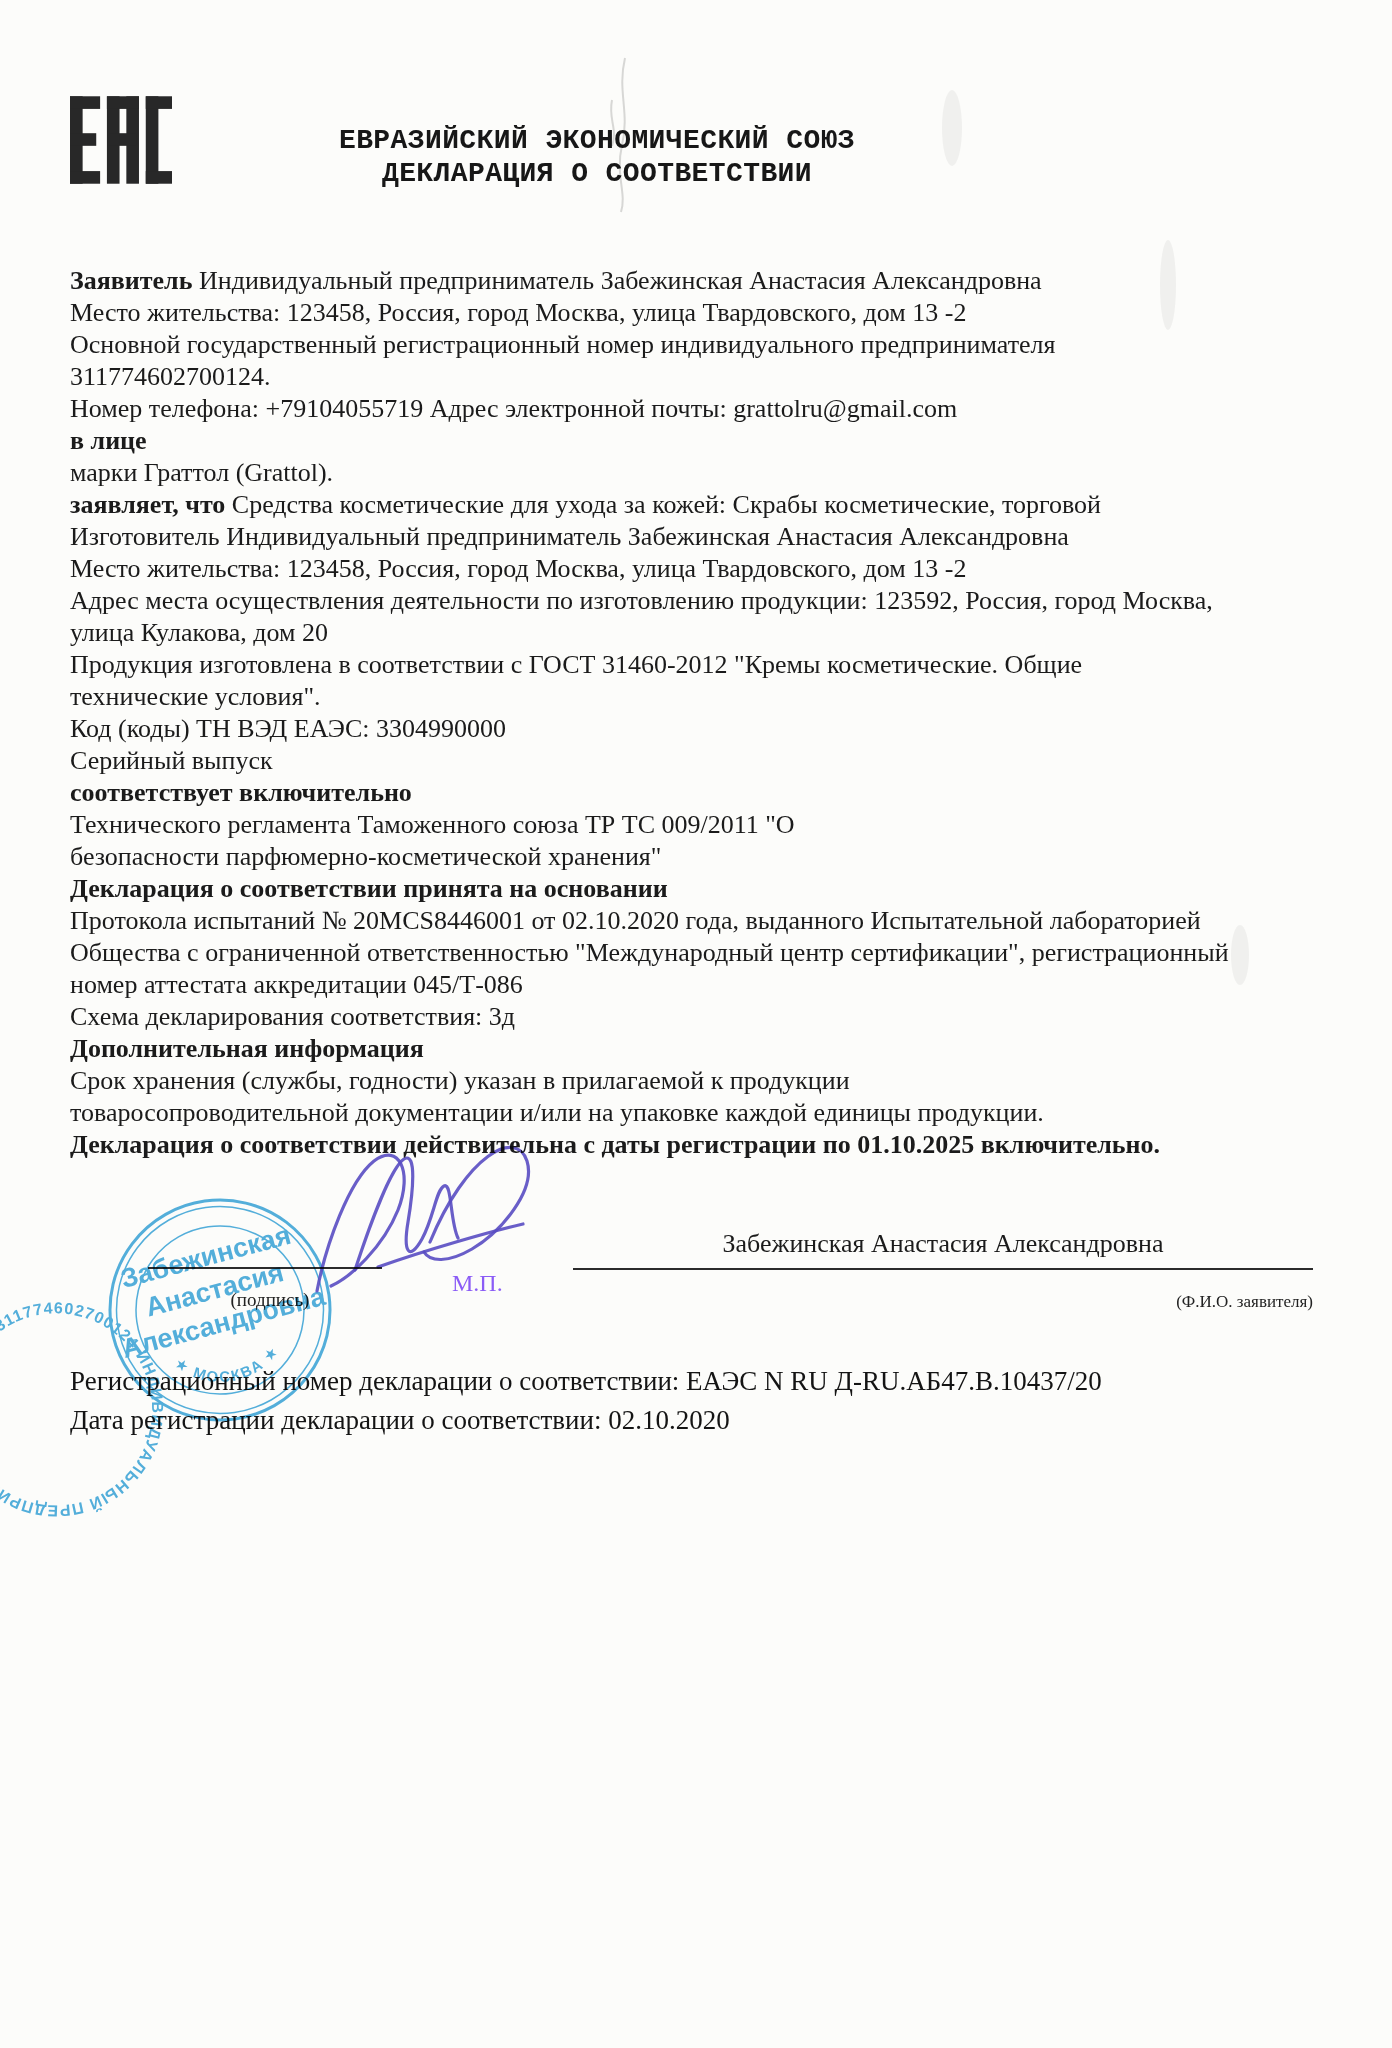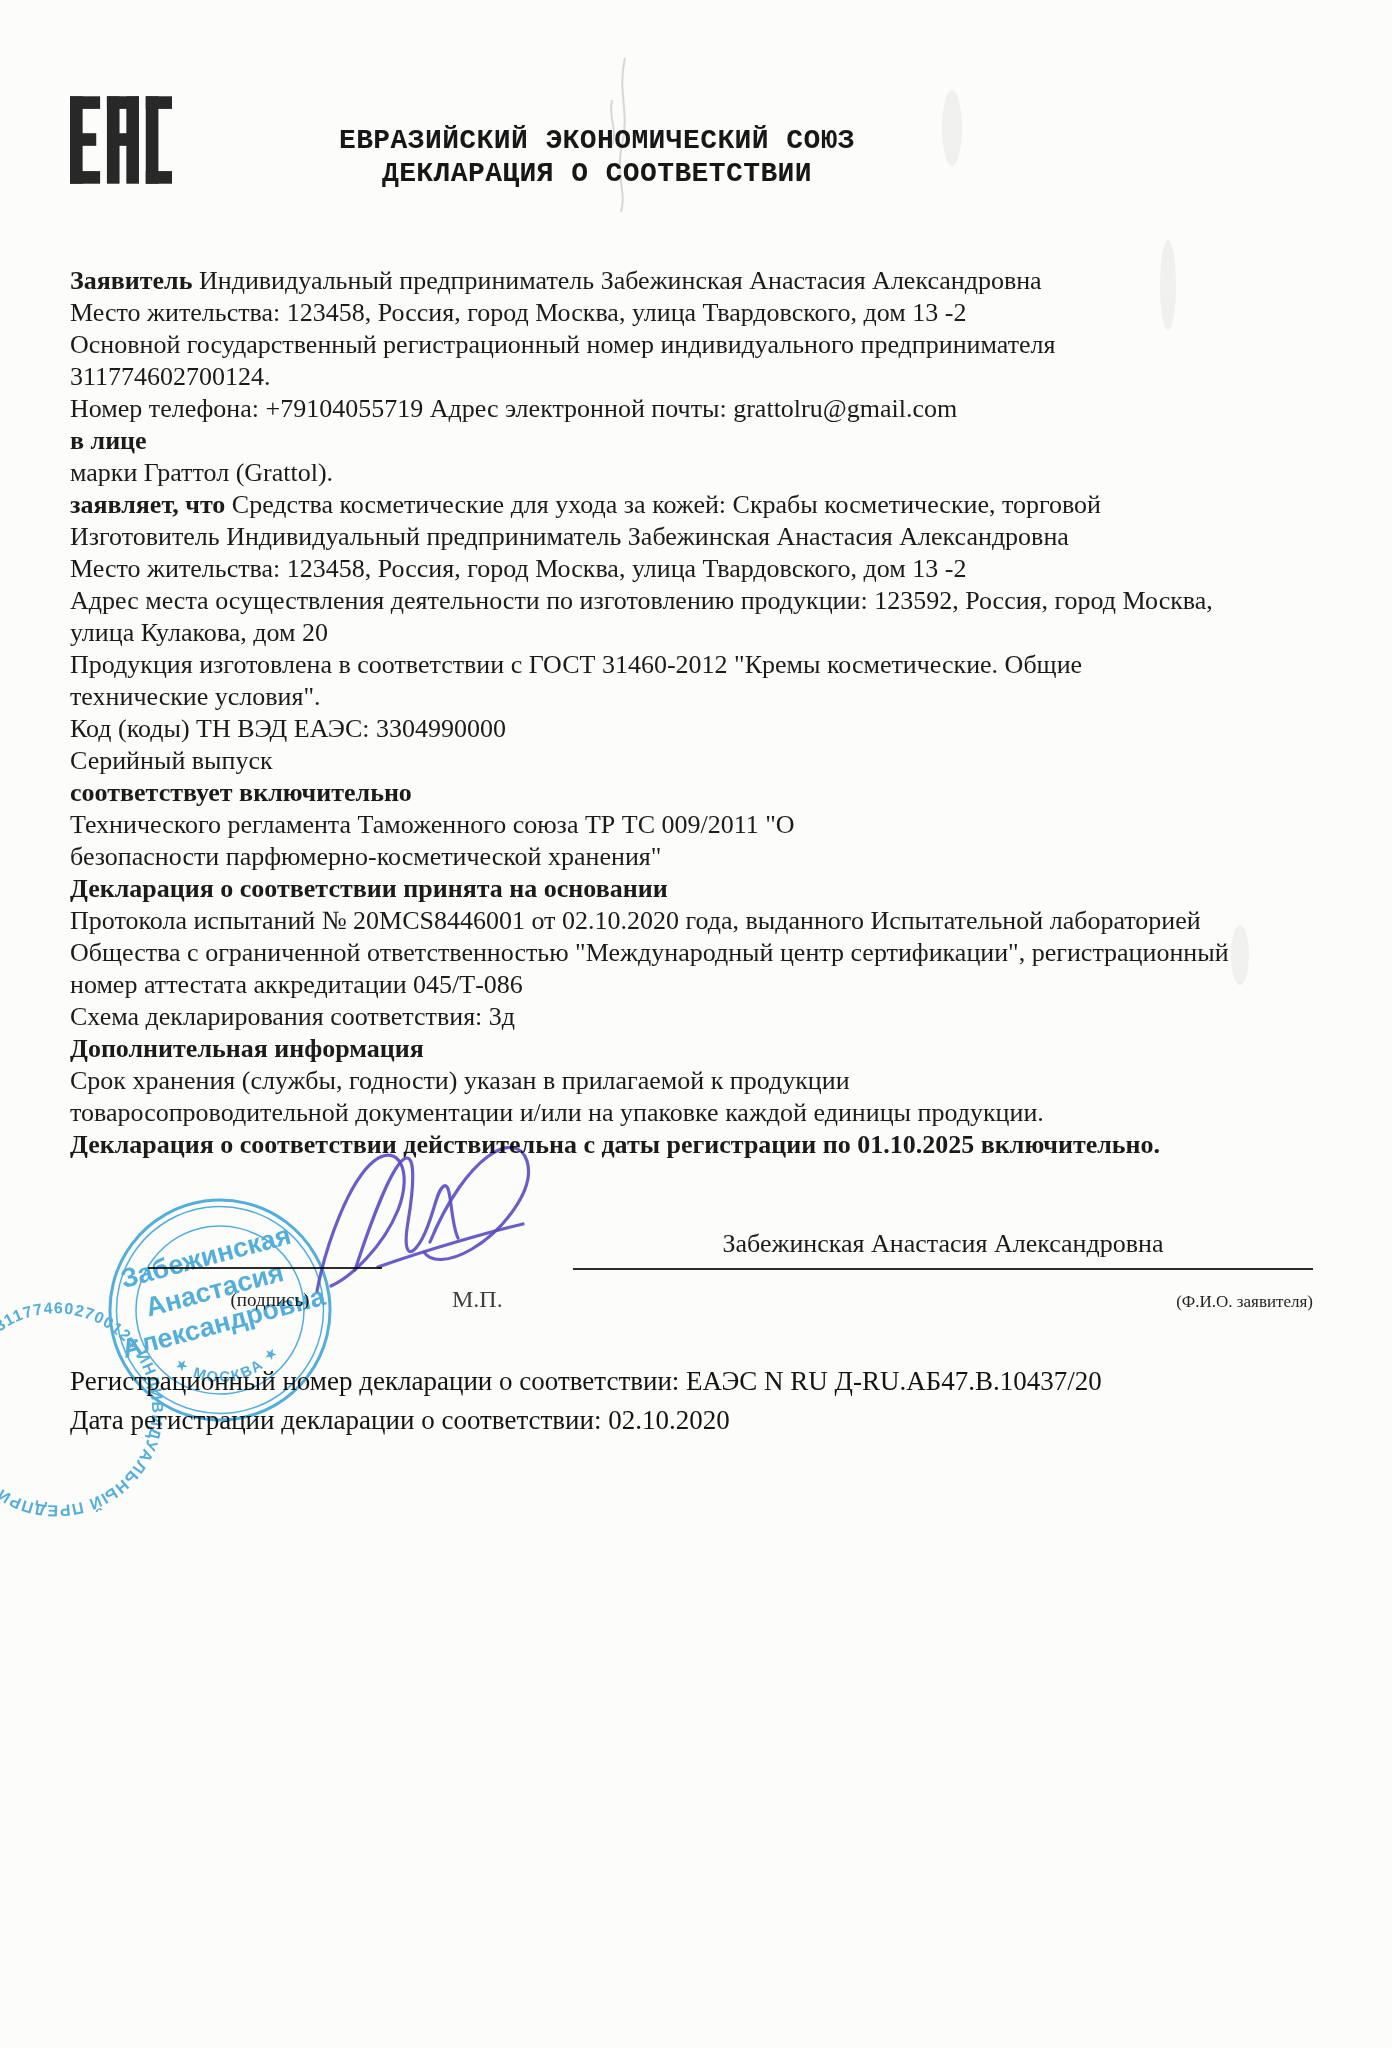--- a/index.html
+++ b/index.html
@@ -15,21 +15,21 @@
     font-family:Liberation Mono, monospace;font-weight:bold;
     font-size:28px;line-height:33px;color:#171717;letter-spacing:.4px;
   }
   .doc-body{position:absolute;left:70px;top:265px;width:1300px;font-size:26px;line-height:32px;}
   .doc-line{white-space:pre;}
   .doc-line b{font-weight:bold;}
   .sig-line{position:absolute;border-top:2px solid #2b2b2b;height:0;}
   .sig-line.left{left:148px;top:1267px;width:234px;}
   .sig-line.right{left:573px;top:1268px;width:740px;}
   .podpis{position:absolute;left:175px;top:1289px;width:190px;text-align:center;font-size:19px;color:#222;}
-  .mp{position:absolute;left:452px;top:1270px;font-size:24px;color:#404040;margin-top:16px;}
+  .mp{position:absolute;left:452px;top:1270px;font-size:24px;color:#8b5cf6;}
   .fio-name{position:absolute;left:573px;top:1229px;width:740px;text-align:center;font-size:26px;}
   .fio-caption{position:absolute;left:573px;top:1292px;width:740px;text-align:right;font-size:17px;color:#222;}
   .footer{position:absolute;left:70px;top:1366px;font-size:27px;font-weight:normal;color:#141414;}
   .footer .f-line{line-height:30px;margin-bottom:9px;white-space:pre;}
   .overlay{position:absolute;left:0;top:0;mix-blend-mode:multiply;pointer-events:none;}
   .stamp{opacity:.82;}
   .st-ring{fill:none;stroke:var(--stamp-blue,#2f9fd8);}
   .st-ringtext{font-family:"Liberation Sans","DejaVu Sans",sans-serif;font-weight:bold;font-size:16px;
     letter-spacing:1px;fill:var(--stamp-blue,#2f9fd8);}
   .st-bottomtext{font-family:"Liberation Sans","DejaVu Sans",sans-serif;font-weight:bold;font-size:15px;

